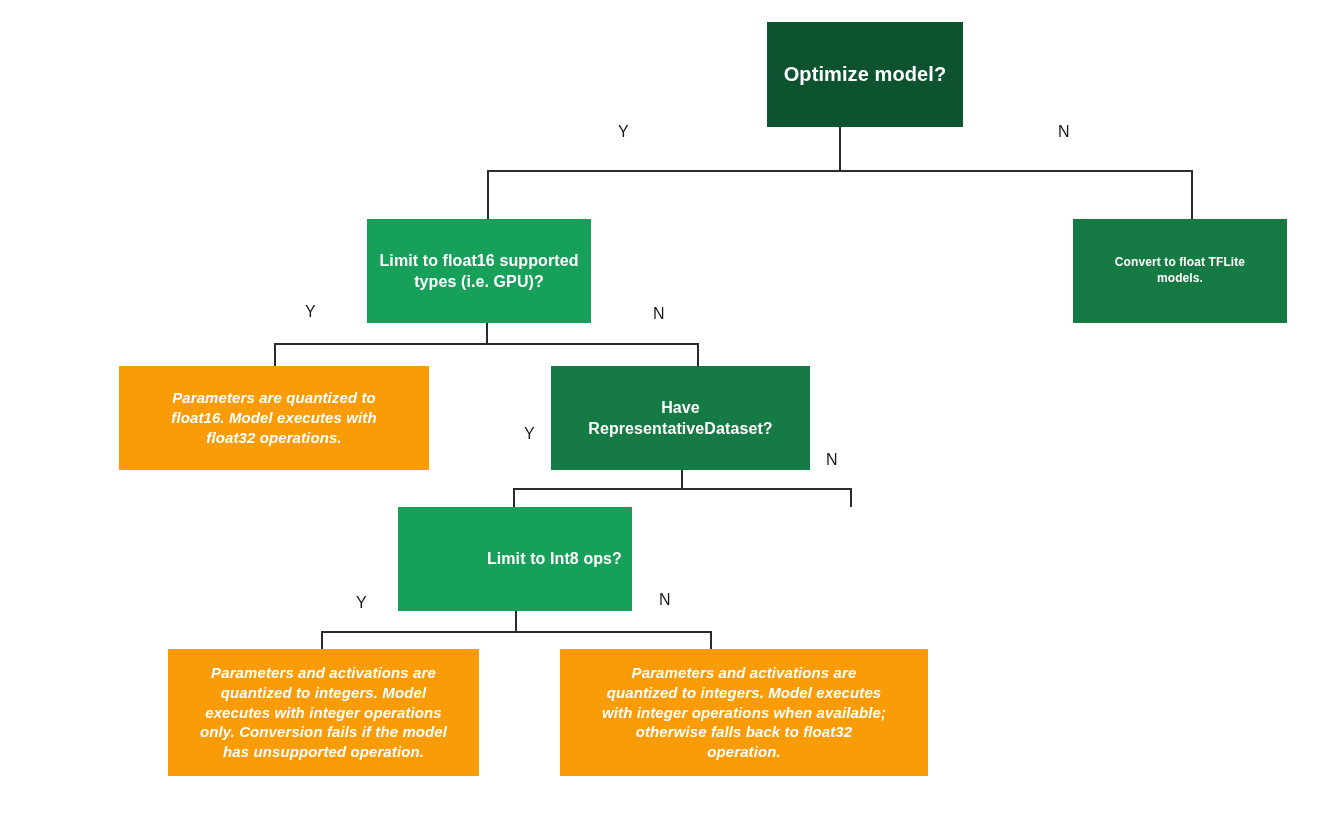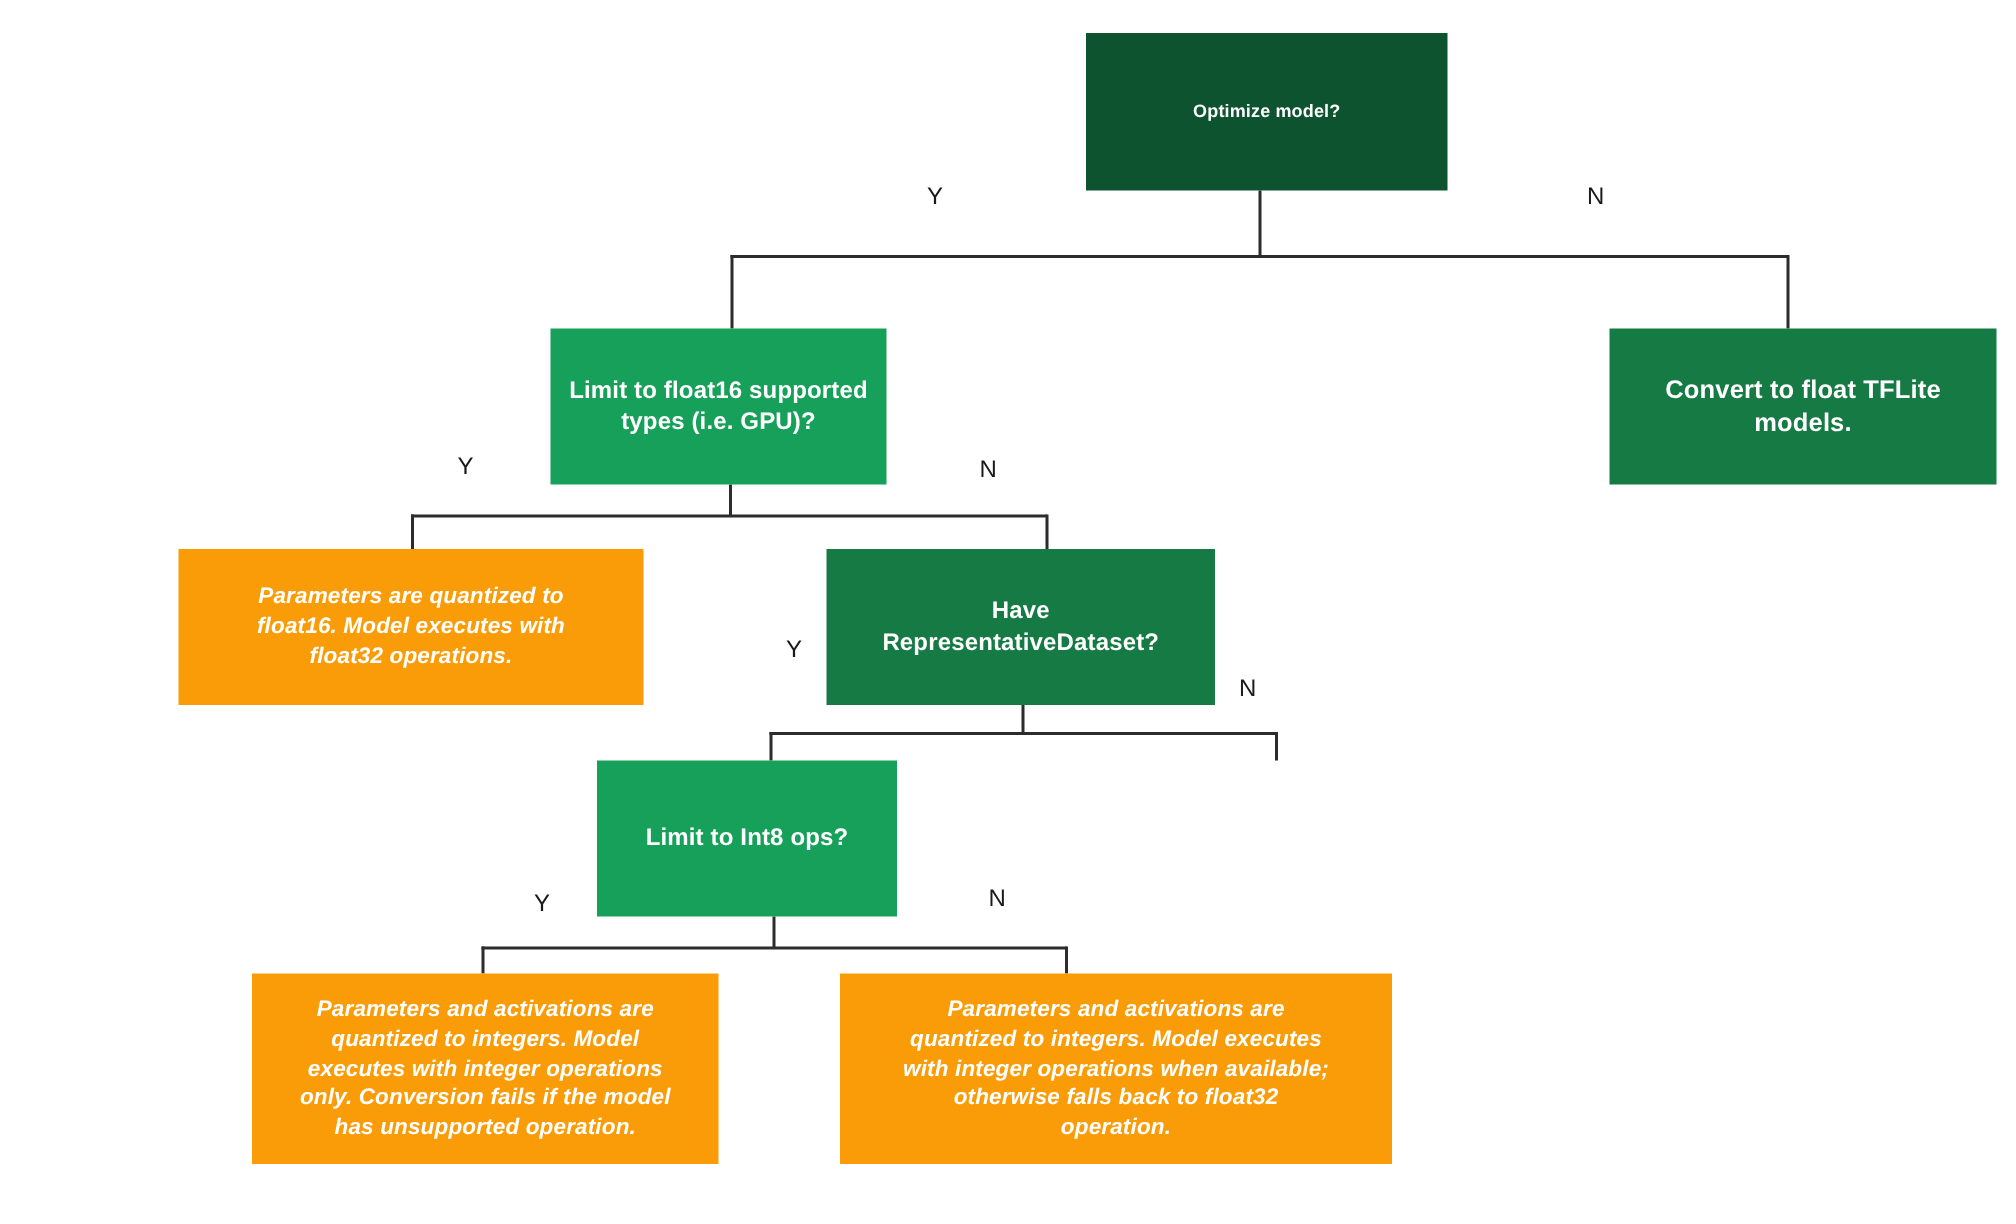--- a/index.html
+++ b/index.html
@@ -80,46 +80,46 @@
   <div class="line-v" style="left:681px; top:470px; height:19px;"></div>
   <div class="line-h" style="left:513px; top:488px; width:338px;"></div>
   <div class="line-v" style="left:513px; top:488px; height:19px;"></div>
   <div class="line-v" style="left:850px; top:488px; height:19px;"></div>
 
   <div class="line-v" style="left:515px; top:611px; height:21px;"></div>
   <div class="line-h" style="left:321px; top:631px; width:390px;"></div>
   <div class="line-v" style="left:321px; top:631px; height:18px;"></div>
   <div class="line-v" style="left:710px; top:631px; height:18px;"></div>
 
-  <div class="node n-darkgreen" style="left:724px; top:22px; width:241px; height:105px; font-size:12px;">
+  <div class="node n-darkgreen" style="left:767px; top:22px; width:196px; height:105px; font-size:20px;">
     <span class="node-text">Optimize model?</span>
   </div>
 
   <div class="node n-green" style="left:367px; top:219px; width:224px; height:104px; font-size:16px;">
     <span class="node-text">Limit to float16 supported
 types (i.e. GPU)?</span>
   </div>
 
-  <div class="node n-midgreen" style="left:1073px; top:219px; width:258px; height:104px; font-size:17px;">
+  <div class="node n-midgreen" style="left:1073px; top:219px; width:214px; height:104px; font-size:12px;">
     <span class="node-text">Convert to float TFLite
 models.</span>
   </div>
 
   <div class="node n-orange" style="left:119px; top:366px; width:310px; height:104px; font-size:15px;">
     <span class="node-text">Parameters are quantized to
 float16. Model executes with
 float32 operations.</span>
   </div>
 
   <div class="node n-midgreen" style="left:551px; top:366px; width:259px; height:104px; font-size:16px;">
     <span class="node-text">Have
 RepresentativeDataset?</span>
   </div>
 
-  <div class="node n-green" style="left:398px; top:507px; width:200px; height:104px; font-size:16px;">
+  <div class="node n-green" style="left:398px; top:507px; width:234px; height:104px; font-size:16px;text-align:right;">
     <span class="node-text">Limit to Int8 ops?</span>
   </div>
 
 
   <div class="node n-orange" style="left:168px; top:649px; width:311px; height:127px; font-size:15px;">
     <span class="node-text">Parameters and activations are
 quantized to integers. Model
 executes with integer operations
 only. Conversion fails if the model
 has unsupported operation.</span>

